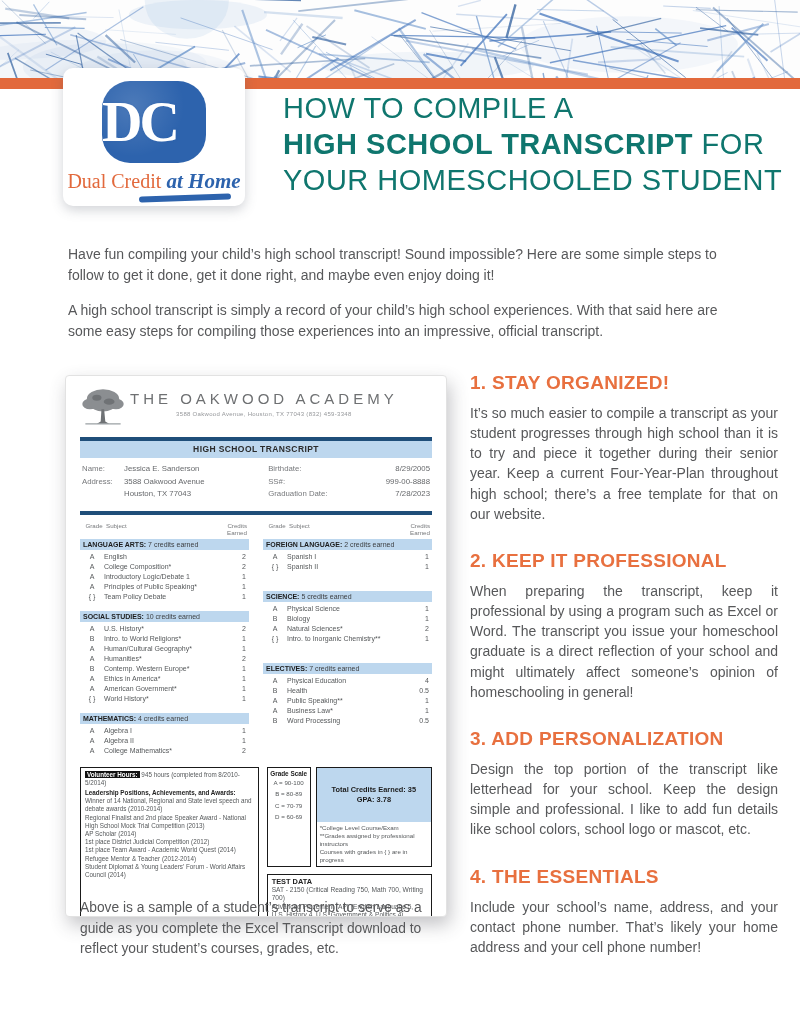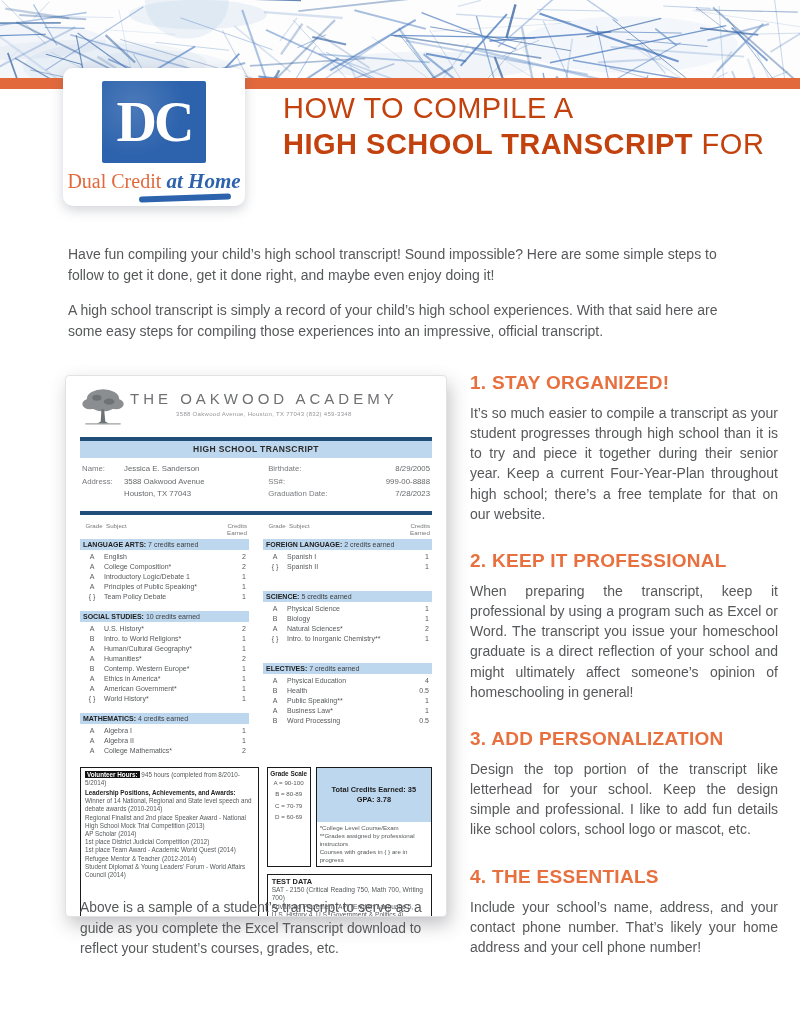--- a/index.html
+++ b/index.html
@@ -5,32 +5,32 @@
   * { margin:0; padding:0; box-sizing:border-box; }
   body { background:#ffffff; font-family:"Liberation Sans", sans-serif; }
   .page { position:relative; width:800px; height:1035px; background:#fff; overflow:hidden; margin:0 auto; }
 
   
   .texture { position:absolute; top:0; left:0; width:800px; height:78px; background:#fdfdfd; }
   .stripe  { position:absolute; top:78px; left:0; width:800px; height:11px; background:#e2693c; }
 
   .logo-card { position:absolute; left:63px; top:68px; width:182px; height:138px; background:#fff;
     border-radius:10px; box-shadow:0 4px 12px rgba(70,80,95,.25); z-index:5; text-align:center; padding-top:13px; }
-  .dc-badge { width:104px; height:82px; margin:0 auto; background:#2d63ad; border-radius:2px;
-    display:flex; align-items:center; justify-content:center;
+  .dc-badge { width:104px; height:82px; margin:0 auto; background:#2d63ad; border-radius:28px;
+    display:flex; align-items:center; 
     background-image:radial-gradient(circle at 30% 30%, rgba(255,255,255,.15), transparent 55%); }
   .dc-badge span { font-family:"Liberation Serif", serif; font-weight:700; font-size:56px; color:#fff;
     letter-spacing:-3px; line-height:1; text-shadow:0 0 2px rgba(45,99,173,.6); }
   .wordmark { margin-top:6px; white-space:nowrap; }
   .wm-serif { font-family:"Liberation Serif", serif; color:#e2693c; font-size:20px; }
   .wm-script { font-family:"Liberation Serif", serif; font-style:italic; font-weight:700; color:#2d63ad; font-size:21px; }
   .brush { width:92px; height:6px; background:#2d63ad; border-radius:3px; margin:1px 14px 0 auto; transform:rotate(-2deg); }
 
   .title-block { position:absolute; left:283px; top:90px; z-index:4; }
-  .t-line { font-size:29px; line-height:36px; color:#c2410c; letter-spacing:.5px; }
+  .t-line { font-size:29px; line-height:36px; color:#0f766e; letter-spacing:.5px; }
   .t-bold { font-weight:700; }
 
   
   .intro { position:absolute; left:68px; top:244px; width:672px; color:#57585a; font-size:14px; line-height:1.52; }
   .intro p + p { margin-top:13px; }
 
   
   .transcript-card { position:absolute; left:65px; top:375px; width:382px; height:542px; background:#fff;
     border:1px solid #e2e2e2; border-radius:4px; padding:11px 14px; box-shadow:3px 8px 18px rgba(60,60,70,.30);
     color:#4f5355; overflow:hidden; }
@@ -269,20 +269,21 @@
     </div>
     <div class="wordmark">
       <span class="wm-serif">Dual Credit</span><span class="wm-script"> at Home</span>
     </div>
     <div class="brush"></div>
   </div>
 
   <div class="title-block">
     <div class="t-line">HOW TO COMPILE A</div>
     <div class="t-line"><span class="t-bold">HIGH SCHOOL TRANSCRIPT</span><span> FOR</span></div>
+    <div class="t-line">YOUR HOMESCHOOLED STUDENT</div>
   </div>
 
   <div class="intro">
     <p>Have fun compiling your child’s high school transcript! Sound impossible? Here are some simple steps to follow to get it done, get it done right, and maybe even enjoy doing it!</p>
     <p>A high school transcript is simply a record of your child’s high school experiences. With that said here are some easy steps for compiling those experiences into an impressive, official transcript.</p>
   </div>
 
   <div class="transcript-card">
     <div class="t-head">
       <div class="tree">

